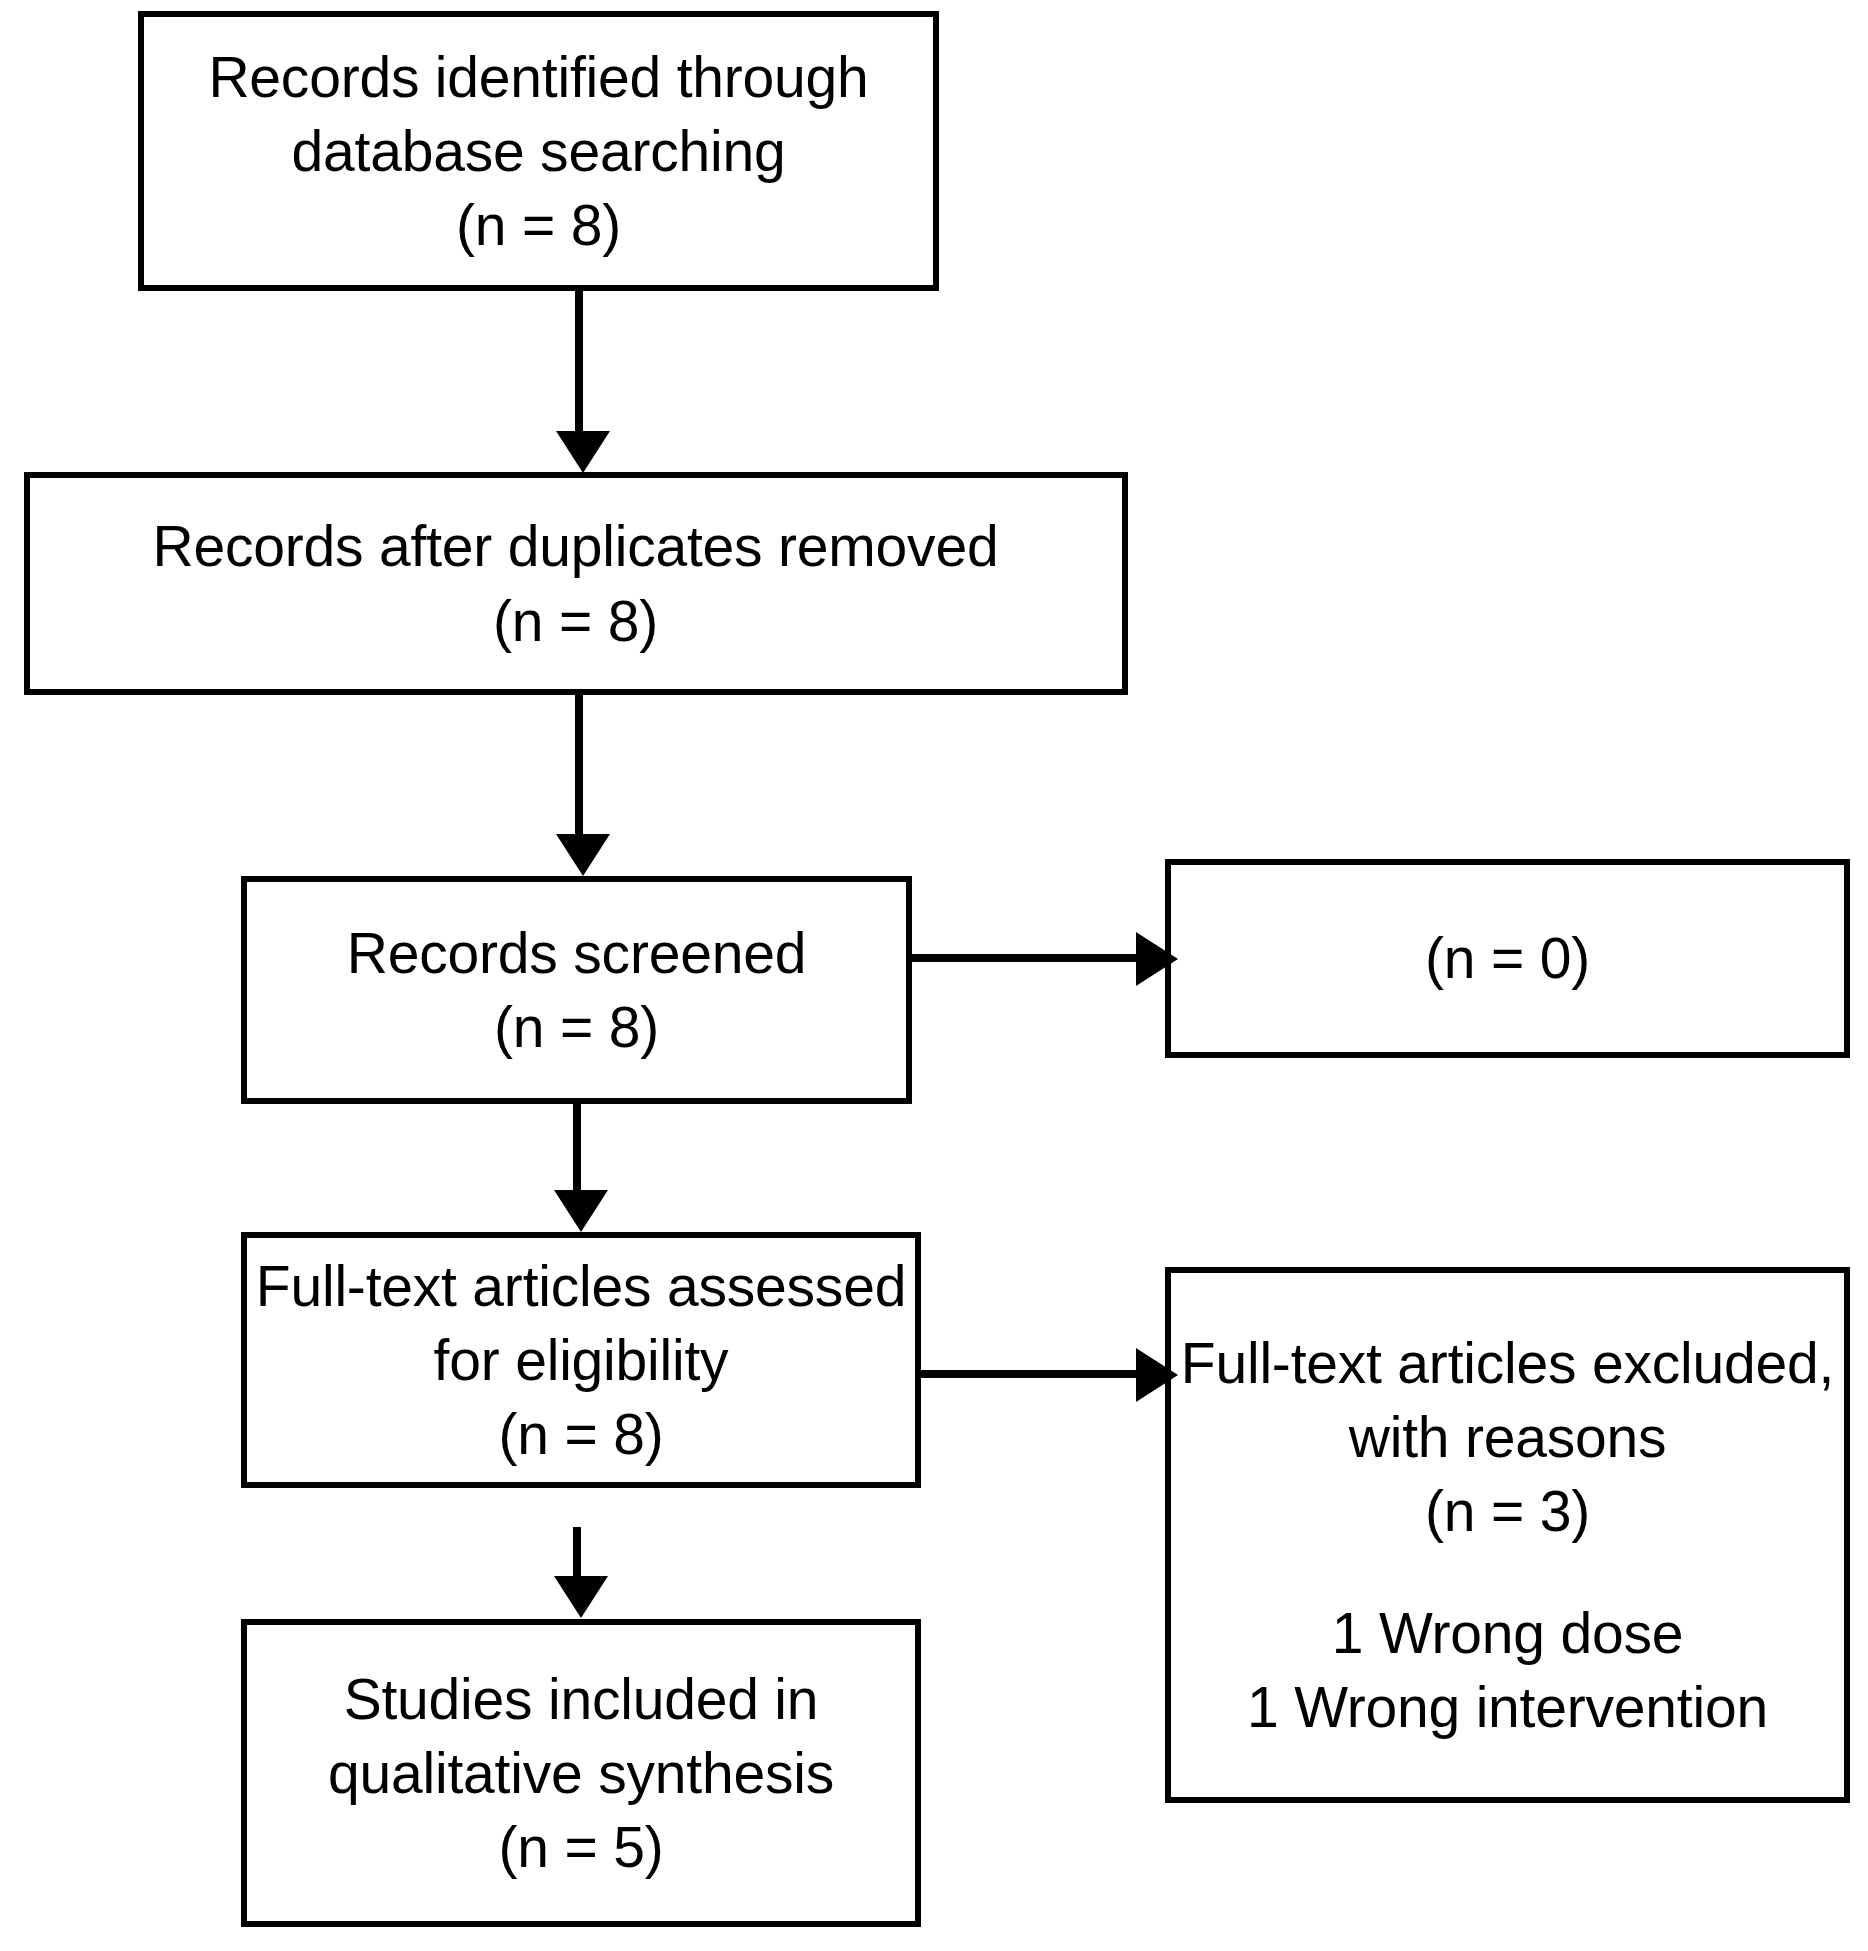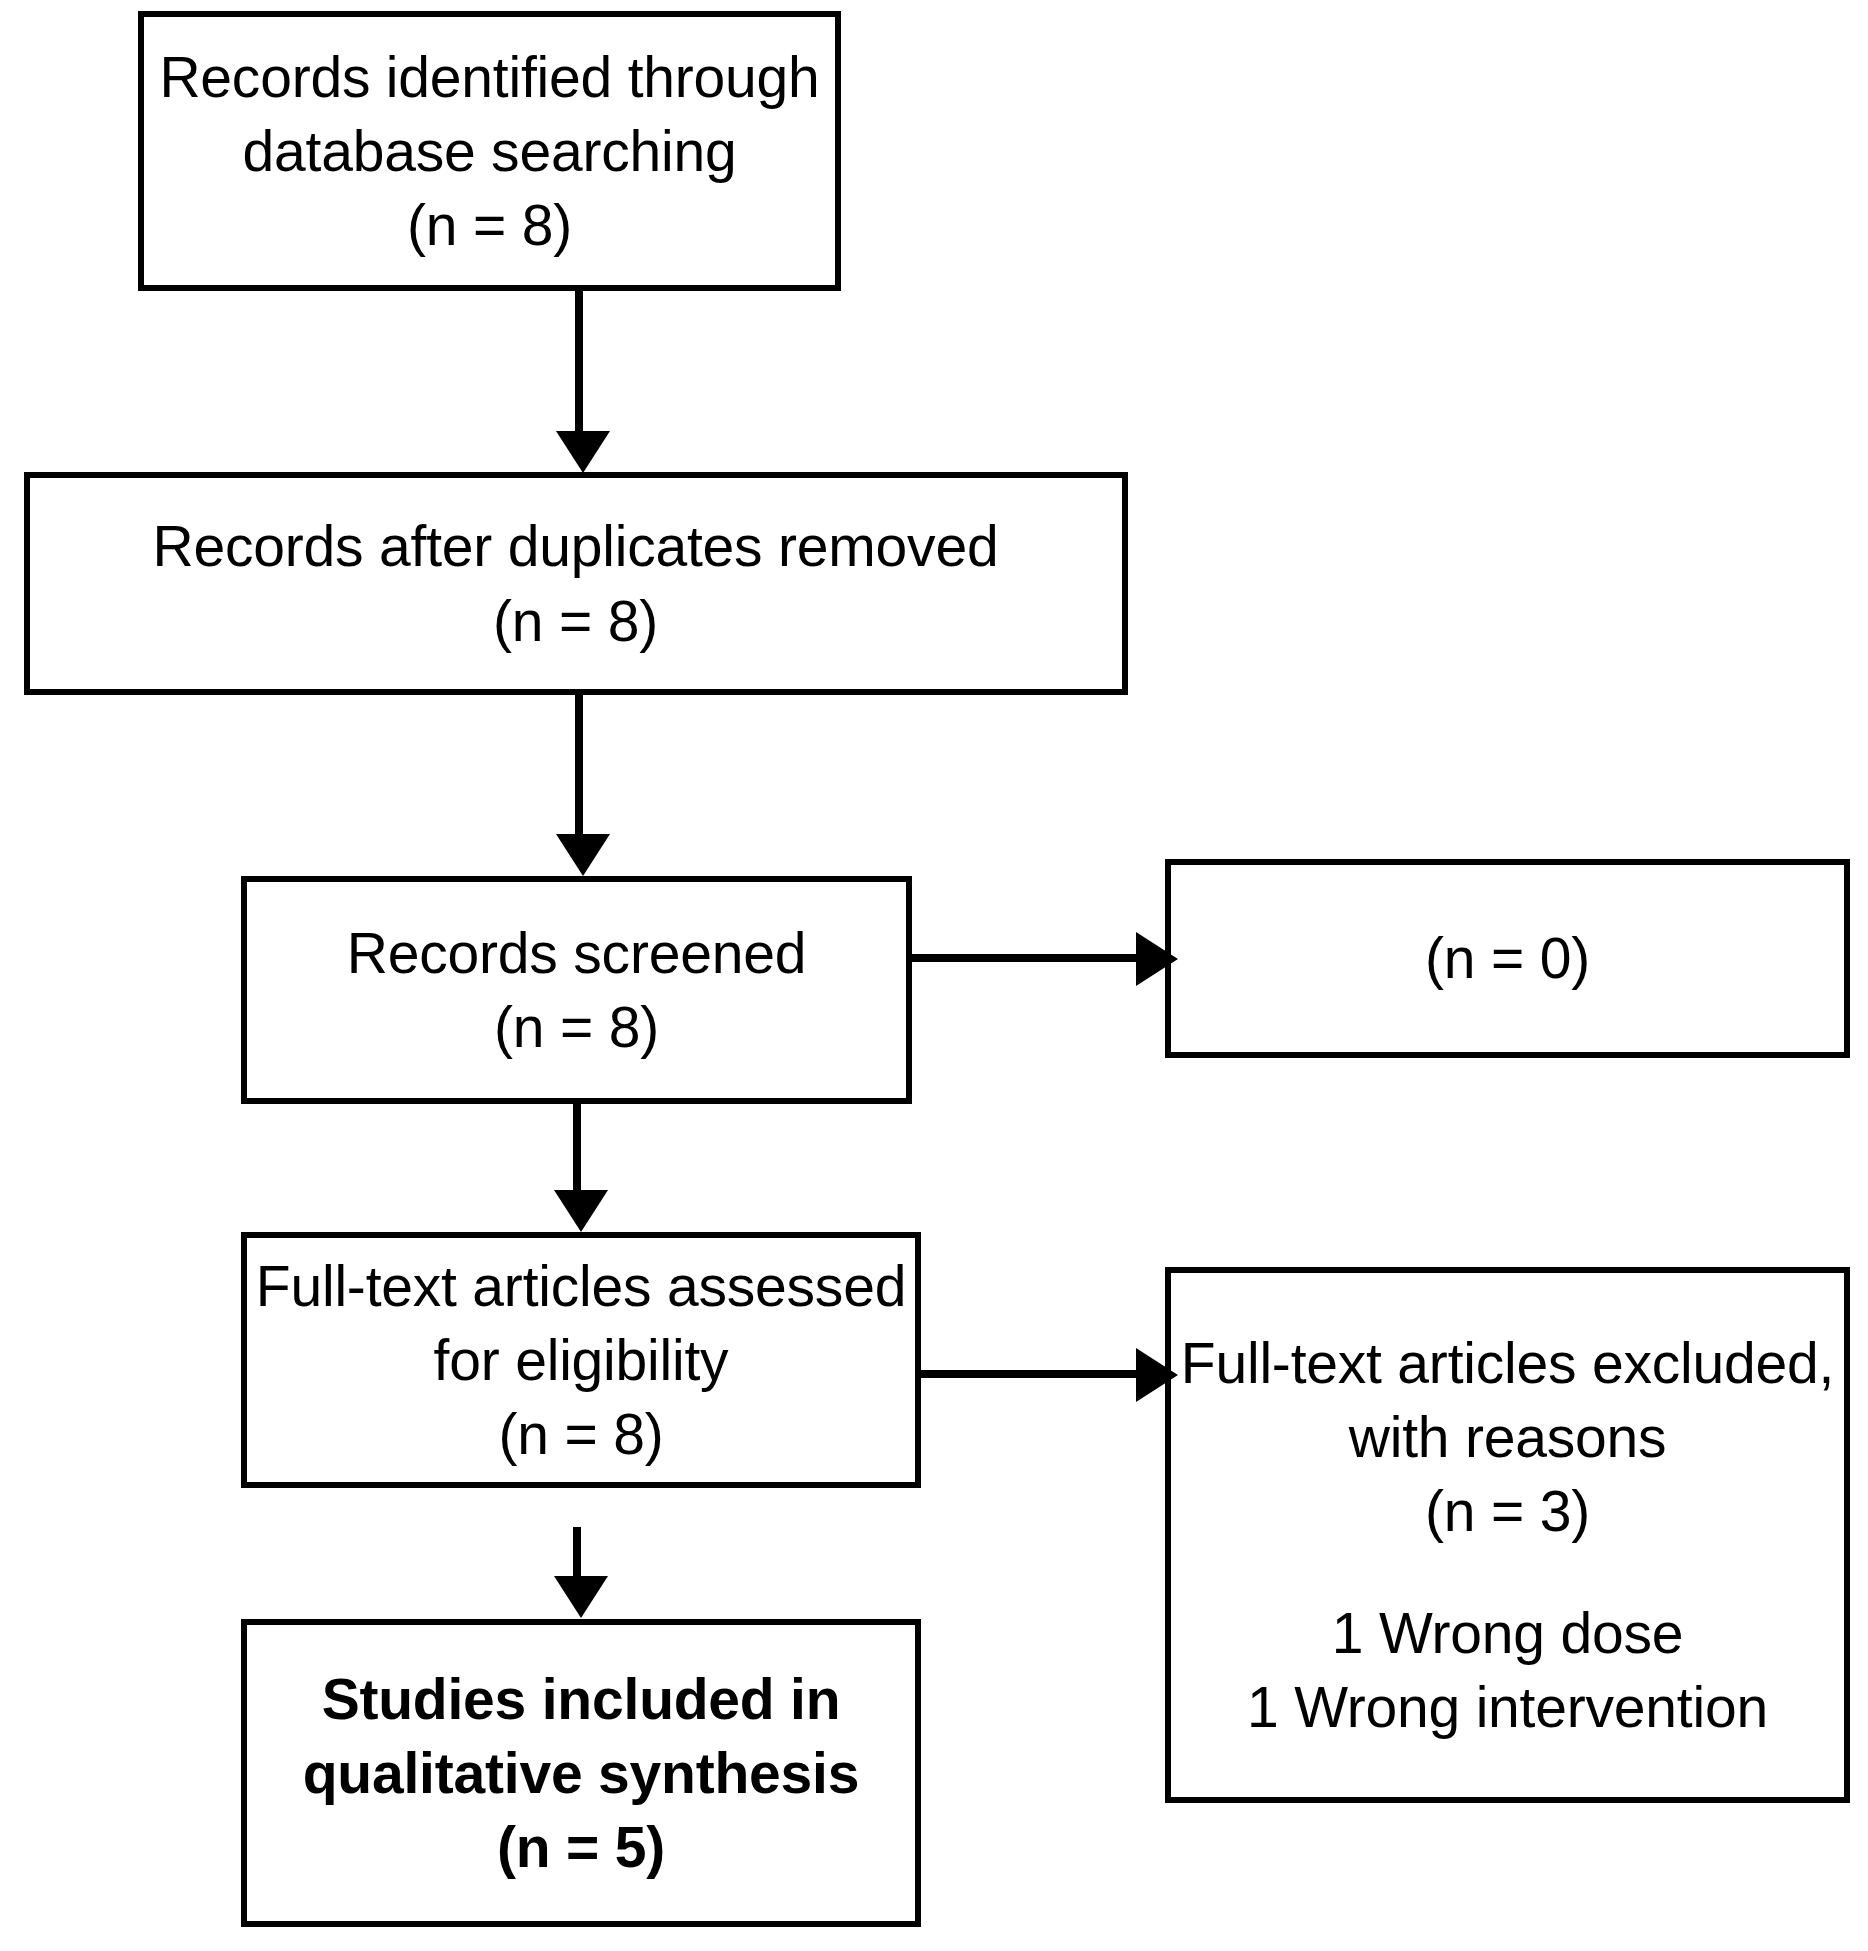--- a/index.html
+++ b/index.html
@@ -36,27 +36,27 @@
   .node .line {
     display: block;
     white-space: nowrap;
   }
   .node .spacer {
     display: block;
     height: 47px;
   }
 
   
-  #node-identified   { left: 138px;  top: 11px;   width: 703px;  height: 280px; }
+  #node-identified   { left: 138px;  top: 11px;   width: 801px;  height: 280px; }
   #node-duplicates   { left: 23.5px;   top: 472px;  width: 1104px; height: 223px; }
   #node-screened     { left: 241px;  top: 876px;  width: 671px;  height: 228px; }
   #node-excluded     { left: 1165px; top: 859px;  width: 685px;  height: 199px; }
   #node-fulltext     { left: 241px;  top: 1232px; width: 680px;  height: 256px; }
   #node-ft-excluded  { left: 1165px; top: 1230px; width: 685px;  height: 536px; margin-top: 37px; }
-  #node-included     { left: 241px;  top: 1619px; width: 680px;  height: 308px; font-weight: bold; }
+  #node-included     { left: 241px;  top: 1619px; width: 680px;  height: 308px; }
 
   
   .vline {
     position: absolute;
     width: 8.1px;
     background: #000000;
   }
   .hline {
     position: absolute;
     height: 8.1px;

